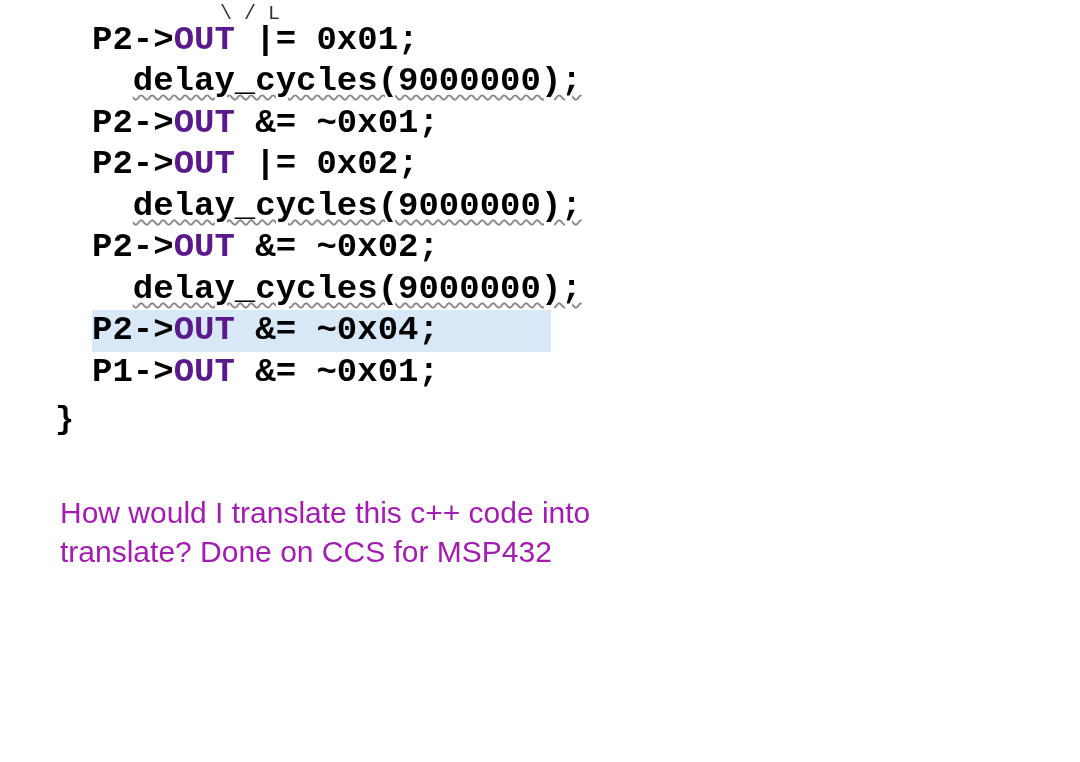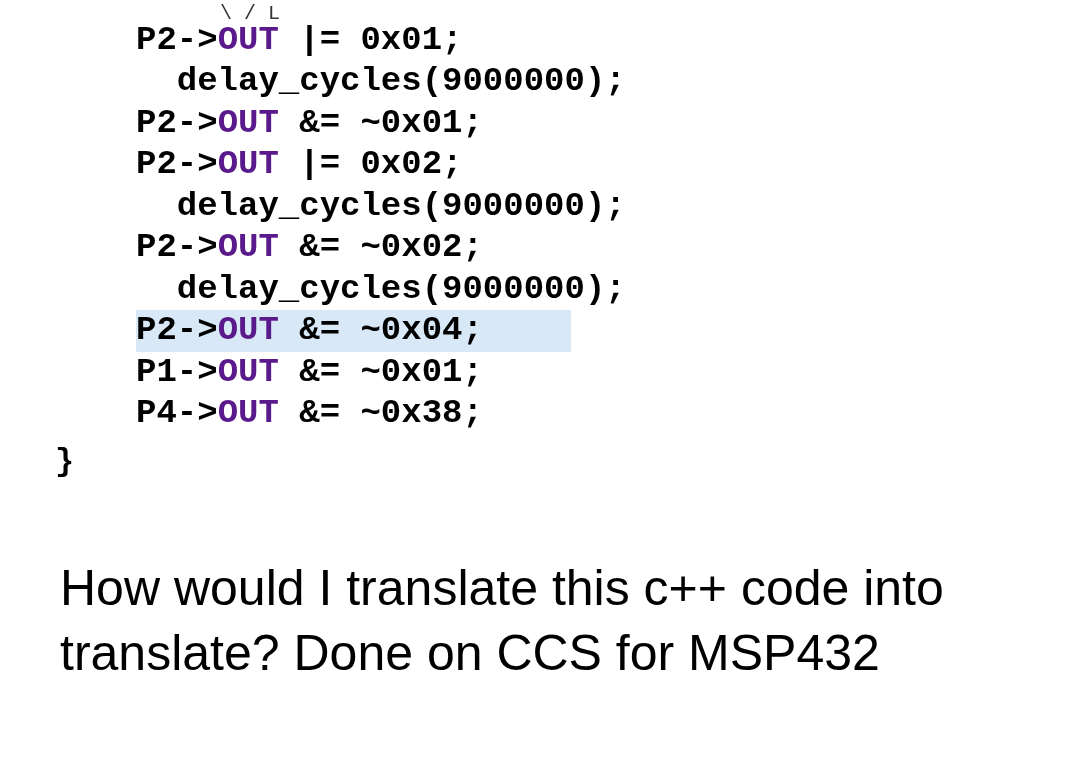--- a/index.html
+++ b/index.html
@@ -18,57 +18,58 @@
     box-sizing: border-box;
     padding-top: 20px;
     padding-left: 60px;
   }
   .code-block {
     font-family: "Consolas", "Courier New", monospace;
     font-size: 34px;
     line-height: 1.22;
     font-weight: bold;
     color: #000;
-    margin-left: 76px;
+    margin-left: 32px;
     margin-bottom: 8px;
   }
   .code-line {
     white-space: pre;
     position: relative;
   }
   .highlighted {
     background: #d8e8f7;
     display: inline-block;
-    padding-right: 88px;
+    padding-right: 112px;
   }
   .kw-out {
     color: #5a1a8b;
   }
   .delay-underline {
+    text-decoration: underline;
     text-decoration-style: wavy;
     text-decoration-color: #888;
     text-decoration-thickness: 1.5px;
     text-underline-offset: 4px;
   }
   .brace-mark {
     font-family: "Consolas", "Courier New", monospace;
     font-size: 32px;
     font-weight: bold;
     color: #000;
     margin-left: -5px;
     margin-top: 6px;
     margin-bottom: 40px;
   }
   .question {
     font-family: "Segoe UI", Arial, sans-serif;
-    font-size: 50px;
+    font-size: 30px;
     font-weight: 400;
-    color: #000000;
+    color: #a21caf;
     line-height: 1.3;
-    margin-top: 76px;
+    margin-top: 55px;
   }
   .tiny-mark {
     font-family: "Consolas", "Courier New", monospace;
     font-size: 20px;
     color: #333;
     position: absolute;
     top: 2px;
     left: 220px;
   }
 </style>
@@ -82,21 +83,20 @@
   <div class="code-block" id="code-block-container">
       <div class="code-line"><span>P2-&gt;</span><span class="kw-out">OUT</span><span> |= 0x01;</span></div>
       <div class="code-line"><span>  </span><span class="delay-underline">delay_cycles(9000000);</span></div>
       <div class="code-line"><span>P2-&gt;</span><span class="kw-out">OUT</span><span> &amp;= ~0x01;</span></div>
       <div class="code-line"><span>P2-&gt;</span><span class="kw-out">OUT</span><span> |= 0x02;</span></div>
       <div class="code-line"><span>  </span><span class="delay-underline">delay_cycles(9000000);</span></div>
       <div class="code-line"><span>P2-&gt;</span><span class="kw-out">OUT</span><span> &amp;= ~0x02;</span></div>
       <div class="code-line"><span>  </span><span class="delay-underline">delay_cycles(9000000);</span></div>
       <div class="code-line"><span class="highlighted"><span>P2-&gt;</span><span class="kw-out">OUT</span><span> &amp;= ~0x04;</span></span></div>
       <div class="code-line"><span>P1-&gt;</span><span class="kw-out">OUT</span><span> &amp;= ~0x01;</span></div>
-      <div class="code-line"><span>P4-&gt;</span><span class="kw-out">OUT</span><span> &amp;= ~0x38;</span></div>
     </div>
 
   <div class="brace-mark">}</div>
 
   <div class="question">
     <div>How would I translate this c++ code into</div>
     <div>translate? Done on CCS for MSP432</div>
   </div>
 
 </div>

